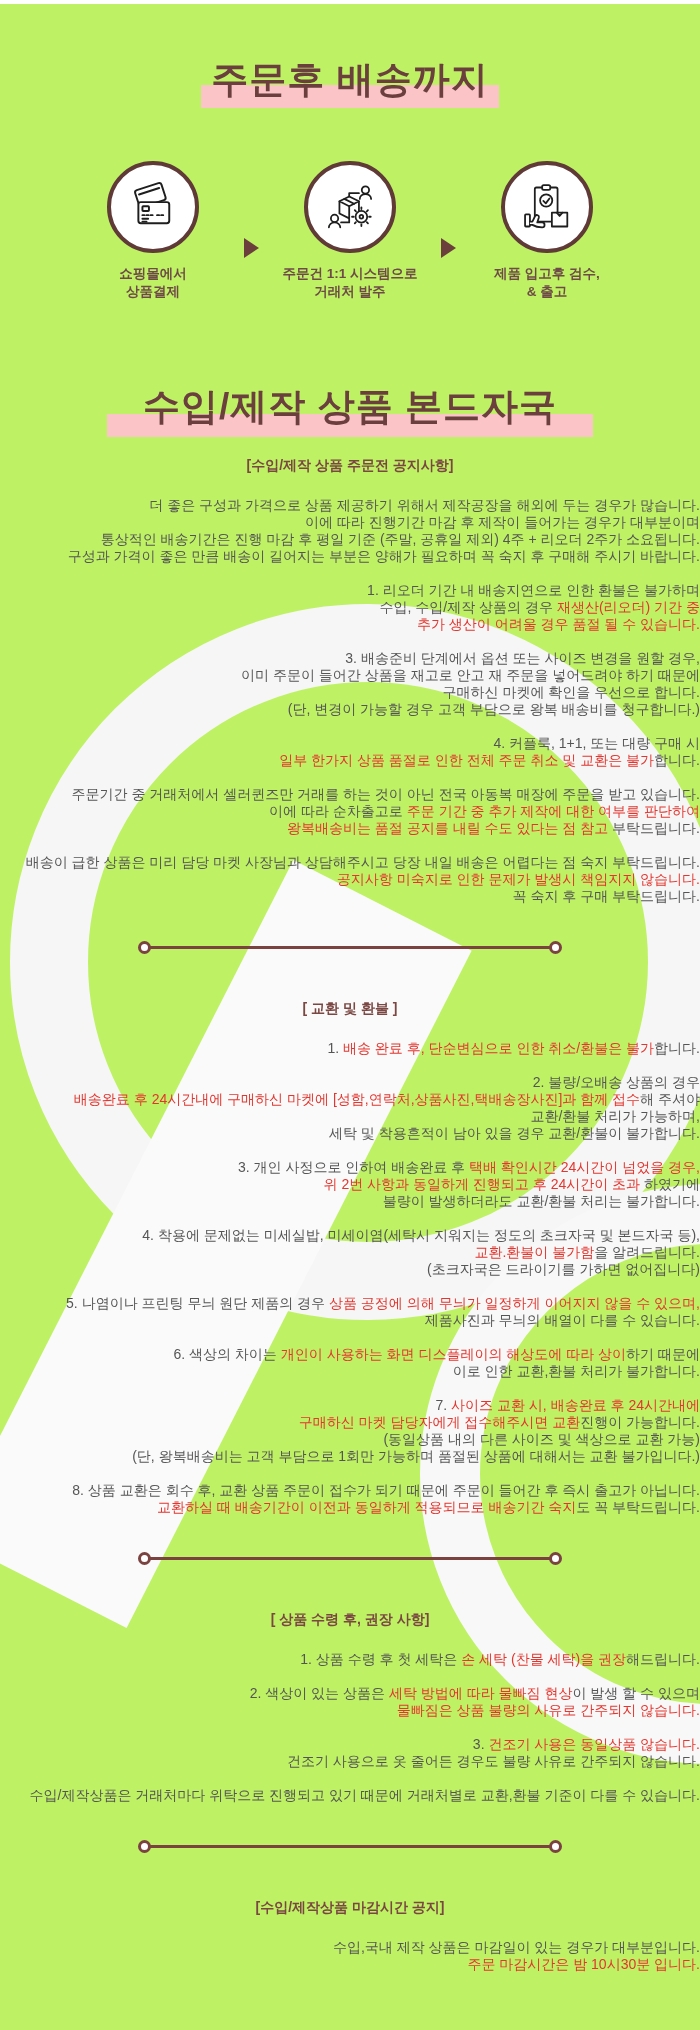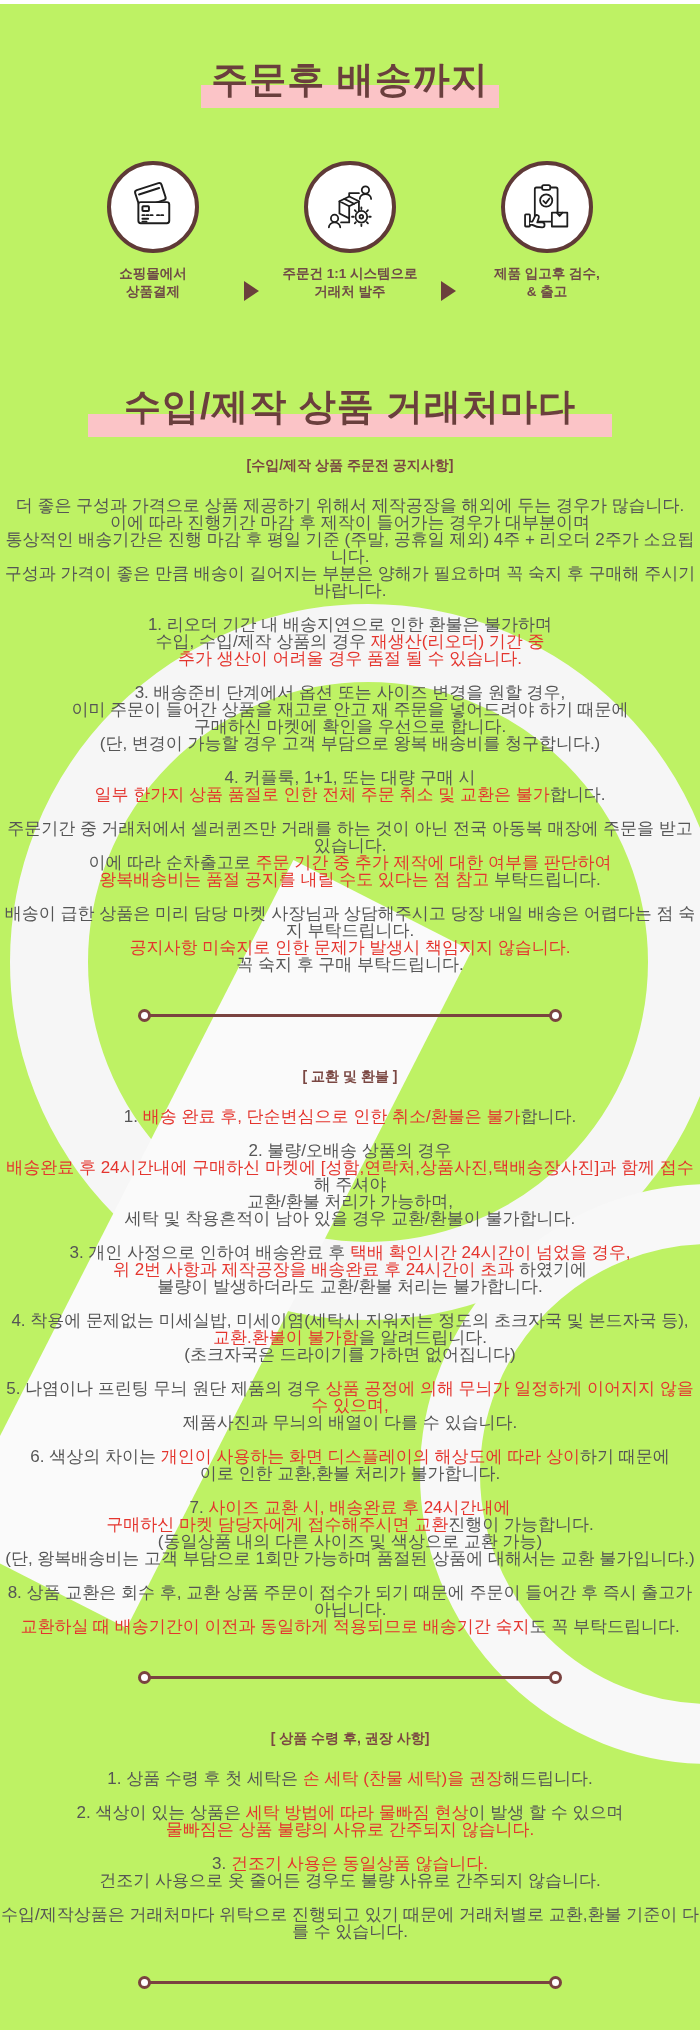--- a/index.html
+++ b/index.html
@@ -11,31 +11,31 @@
   .wm-ring-2{top:1180px;left:420px;width:460px;height:460px;border-radius:50%;border:60px solid #f8f8f8;}
   .wm-diag{top:860px;left:110px;width:200px;height:760px;background:#fafafa;transform:rotate(27deg);}
 
   .content{position:relative;z-index:1;text-align:center;padding-top:56px;}
 
   .title{margin:0;font-size:37px;line-height:1.1;font-weight:800;letter-spacing:1px;color:#6a3f3d;}
   .hl{background:linear-gradient(180deg,rgba(0,0,0,0) 54%,#fbc4c7 54%);padding:0 10px 8px;}
   .title-2{margin-top:86px;}
   .title-2 .hl{padding:0 36px 10px;}
 
-  .process{display:flex;justify-content:center;align-items:flex-end;margin-top:60px;}
+  .process{display:flex;justify-content:center;align-items:center;margin-top:60px;}
   .step{width:178px;}
   .circle{width:84px;height:84px;border:4px solid #5f3a37;border-radius:50%;margin:0 auto;background:#fff;
           display:flex;align-items:center;justify-content:center;}
   .caption{margin-top:12px;font-size:13.5px;line-height:18px;font-weight:700;color:#6f4b47;}
   .arrow{width:0;height:0;border-left:15px solid #6b403c;border-top:10px solid transparent;
          border-bottom:10px solid transparent;margin:34px 2px 0;}
 
   .notice-body{margin-top:30px;}
   .sec-heading{margin:0 0 22px;font-size:14px;font-weight:700;color:#7a4742;}
-  .block{margin:0 0 17px;font-size:17px;line-height:17px;color:#555;}
+  .block{margin:0 0 17px;font-size:14px;line-height:17px;color:#555;text-align:right;}
   .block .line{min-height:17px;}
   .t-red{color:#e4352e;font-weight:400;}
 
   .divider{width:424px;margin:36px auto 46px;display:flex;align-items:center;}
   .divider .dot{width:7px;height:7px;border:3px solid #7a4340;border-radius:50%;background:#fff;flex:0 0 auto;}
   .divider .rule{flex:1;height:3px;background:#7a4340;margin:0 -2px;}
 
   svg{display:block;}
 </style>
 </head>
@@ -129,21 +129,21 @@
           </span>
         </div>
         <div class="caption">
           <div>제품 입고후 검수,</div>
           <div>&amp; 출고</div>
         </div>
       </div>
 
     </div>
 
-    <h1 class="title title-2"><span class="hl">수입/제작 상품 거래처마다</span></h1>
+    <h1 class="title title-2"><span class="hl">수입/제작 상품 본드자국</span></h1>
 
     <main class="notice-body">
 
       <section>
         <h2 class="sec-heading">[수입/제작 상품 주문전 공지사항]</h2>
         <div class="block">
             <div class="line"><span>더 좋은 구성과 가격으로 상품 제공하기 위해서 제작공장을 해외에 두는 경우가 많습니다.</span></div>
             <div class="line"><span>이에 따라 진행기간 마감 후 제작이 들어가는 경우가 대부분이며</span></div>
             <div class="line"><span>통상적인 배송기간은 진행 마감 후 평일 기준 (주말, 공휴일 제외) 4주 + 리오더 2주가 소요됩니다.</span></div>
             <div class="line"><span>구성과 가격이 좋은 만큼 배송이 길어지는 부분은 양해가 필요하며 꼭 숙지 후 구매해 주시기 바랍니다.</span></div>
@@ -187,21 +187,21 @@
             <div class="line"><span>1. </span><span class="t-red">배송 완료 후, 단순변심으로 인한 취소/환불은 불가</span><span>합니다.</span></div>
           </div>
         <div class="block">
             <div class="line"><span>2. 불량/오배송 상품의 경우</span></div>
             <div class="line"><span class="t-red">배송완료 후 24시간내에 구매하신 마켓에 [성함,연락처,상품사진,택배송장사진]과 함께 접수</span><span>해 주셔야</span></div>
             <div class="line"><span>교환/환불 처리가 가능하며,</span></div>
             <div class="line"><span>세탁 및 착용흔적이 남아 있을 경우 교환/환불이 불가합니다.</span></div>
           </div>
         <div class="block">
             <div class="line"><span>3. 개인 사정으로 인하여 배송완료 후 </span><span class="t-red">택배 확인시간 24시간이 넘었을 경우,</span></div>
-            <div class="line"><span class="t-red">위 2번 사항과 제작공장을 배송완료 후 24시간이 초과</span><span> 하였기에</span></div>
+            <div class="line"><span class="t-red">위 2번 사항과 동일하게 진행되고 후 24시간이 초과</span><span> 하였기에</span></div>
             <div class="line"><span>불량이 발생하더라도 교환/환불 처리는 불가합니다.</span></div>
           </div>
         <div class="block">
             <div class="line"><span>4. 착용에 문제없는 미세실밥, 미세이염(세탁시 지워지는 정도의 초크자국 및 본드자국 등),</span></div>
             <div class="line"><span class="t-red">교환.환불이 불가함</span><span>을 알려드립니다.</span></div>
             <div class="line"><span>(초크자국은 드라이기를 가하면 없어집니다)</span></div>
           </div>
         <div class="block">
             <div class="line"><span>5. 나염이나 프린팅 무늬 원단 제품의 경우 </span><span class="t-red">상품 공정에 의해 무늬가 일정하게 이어지지 않을 수 있으며,</span></div>
             <div class="line"><span>제품사진과 무늬의 배열이 다를 수 있습니다.</span></div>

